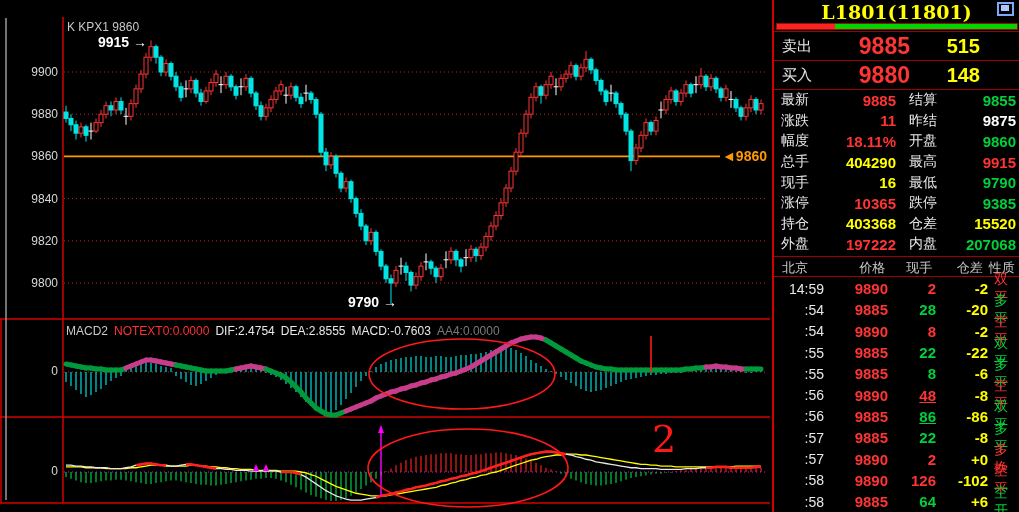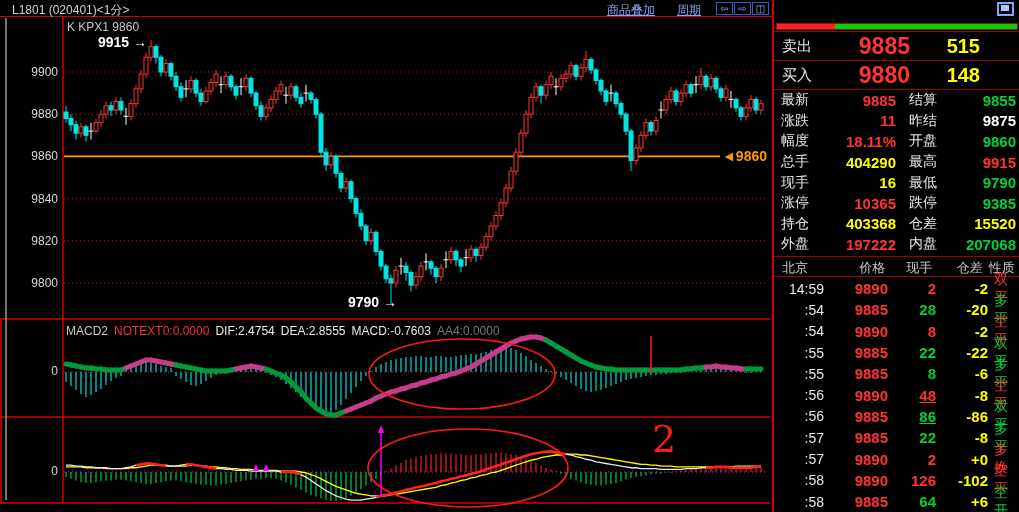--- a/index.html
+++ b/index.html
@@ -848,38 +848,31 @@
       <polyline points="706,467.75 711,467.75 716,466.9 721,466.9 726,466.9 731,467.75 736,467.75 741,467.75 746,467.75 751,467.75 756,466.9 761,466.9" fill="none" stroke="#ff2020" stroke-width="2.6"></polyline>
       <line x1="381" y1="496" x2="381" y2="427" stroke="#ff00ff" stroke-width="1.4"></line>
       <polygon points="378,433 384,433 381,425" fill="#ff00ff"></polygon>
       <polygon points="253,471 259,471 256,464" fill="#ff00ff"></polygon>
       <polygon points="263,471 269,471 266,464" fill="#ff00ff"></polygon>
       <ellipse cx="462" cy="374" rx="93" ry="35" fill="none" stroke="#ff1818" stroke-width="1.6"></ellipse>
       <ellipse cx="468" cy="468" rx="100" ry="39" fill="none" stroke="#ff1818" stroke-width="1.6"></ellipse>
       <text x="652" y="452" fill="#ff1818" font-size="38px" font-family="&quot;DejaVu Serif&quot;,serif">2</text>
     </svg>
 
-  <div id="topbar" class="abs">
-    <div id="topbar-title" class="abs">L1801 (020401)&lt;1分&gt;</div>
-    <div class="toplink abs" style="left:607px">商品叠加</div>
-    <div class="toplink abs" style="left:677px">周期</div>
-    <div class="iconbtn abs" style="left:716px">⇦</div>
-    <div class="iconbtn abs" style="left:734px">⇨</div>
-    <div class="iconbtn abs" style="left:752px">◫</div>
-  </div>
 
   <div class="chart-label abs" style="left:67px; top:20px">K  KPX1 9860</div>
   <div class="bold-ann abs" style="left:98px; top:34px">9915 →</div>
   <div class="bold-ann abs" style="left:348px; top:294px">9790 →</div>
   <div id="level-label" class="abs" style="left:722px; top:148px">◄9860</div>
   <div class="zero-label abs" style="left:40px; top:364px">0</div>
   <div class="zero-label abs" style="left:40px; top:464px">0</div>
   <div id="macd2-row" class="macd-row abs" style="left:66px; top:324px"><span style="color: rgb(200, 200, 200);">MACD2</span><span style="color: rgb(255, 50, 50);">NOTEXT0:0.0000</span><span style="color: rgb(232, 232, 232);">DIF:2.4754</span><span style="color: rgb(232, 232, 232);">DEA:2.8555</span><span style="color: rgb(232, 232, 232);">MACD:-0.7603</span><span style="color: rgb(122, 122, 122);">AA4:0.0000</span></div>
 
   <div id="rpanel" class="abs">
+    <div id="rp-title" class="abs">L1801(11801)</div>
     <div id="rp-winicon" class="abs">
       <div class="inner"></div>
     </div>
     <div id="strength-bar" class="abs">
       <div id="strength-red" style="width: 24%;"></div>
       <div id="strength-green"></div>
     </div>
 
     <div class="rp-sep abs" style="top:31px"></div>
     <div class="bidask abs" style="top:32px">

